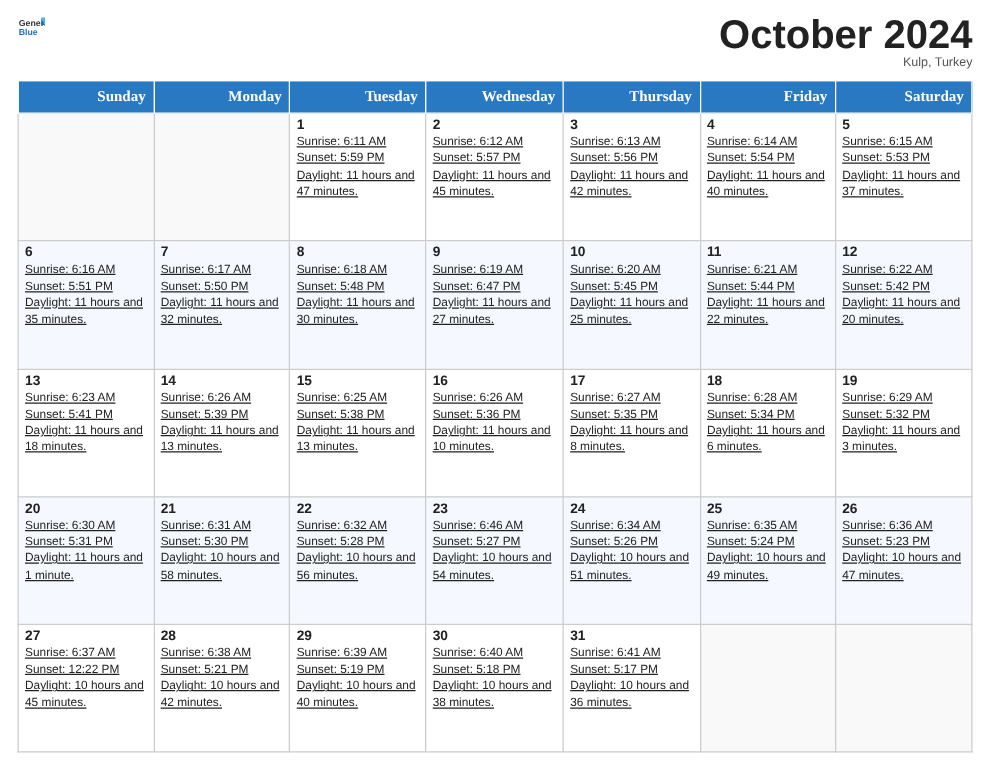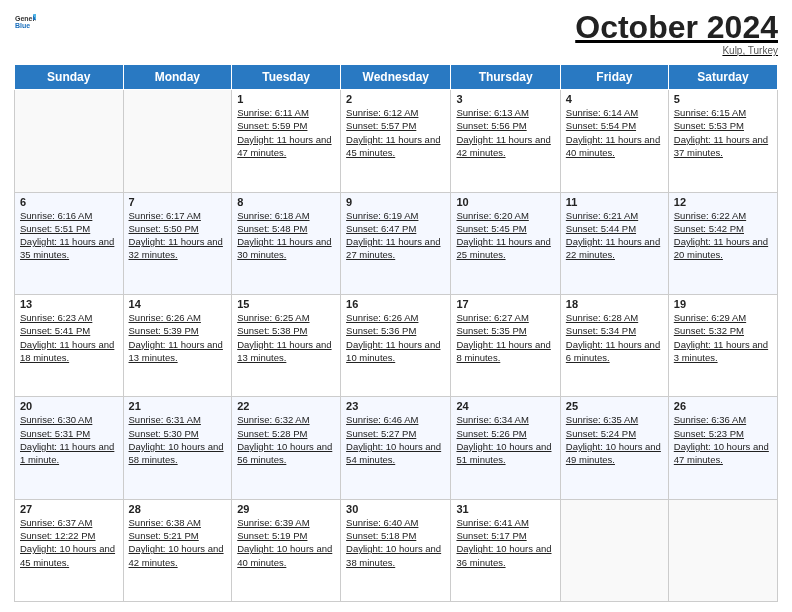--- a/index.html
+++ b/index.html
@@ -28,21 +28,20 @@
       display: flex;
       align-items: center;
       gap: 4px;
     }
     .logo-icon {
       width: 22px;
       height: 22px;
     }
     .title-area {
       text-align: right;
-      text-decoration: underline;
     }
     .month-title {
       font-size: 32px;
       font-weight: bold;
       color: #222;
       line-height: 1.1;
     }
     .location {
       font-size: 10px;
       color: #555;
@@ -52,21 +51,22 @@
       border-collapse: collapse;
       flex: 1;
     }
     .calendar th {
       background: #2979c2;
       color: #fff;
       font-size: 12px;
       font-weight: bold;
       padding: 5px 6px;
       border: 1px solid #fff;
-      text-align: center;
+      text-align: right;
+      font-family: Liberation Serif, serif;
     }
     .calendar td {
       border: 1px solid #ccc;
       vertical-align: top;
       padding: 3px 5px;
       width: 113px;
       font-size: 9.5px;
       color: #222;
       background: #fff;
     }

